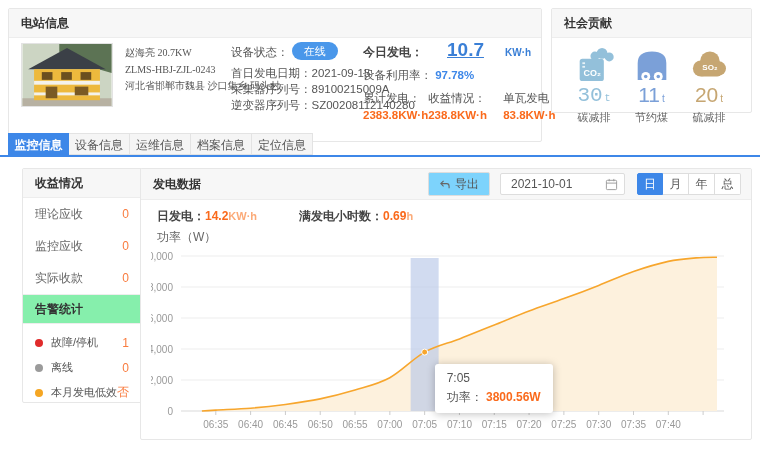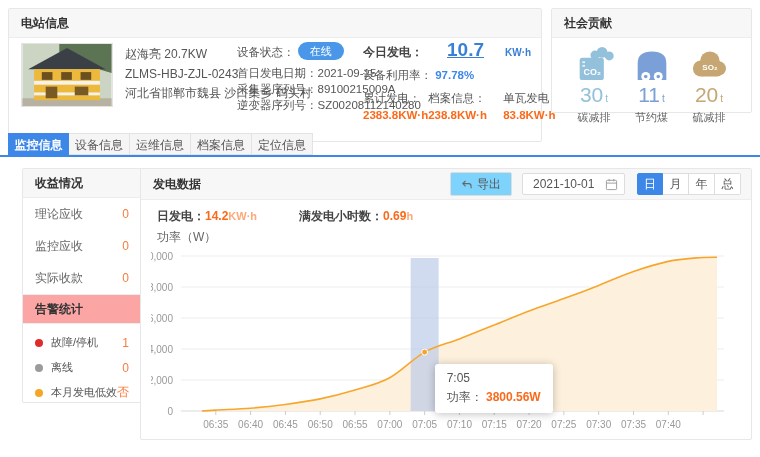--- a/index.html
+++ b/index.html
@@ -6,22 +6,22 @@
   body{width:760px;height:457px;position:relative;background:#fff;
        font-family:"Liberation Sans","DejaVu Sans",sans-serif;font-size:12px;color:#333;overflow:hidden;}
   .panel{position:absolute;background:#fff;border:1px solid #e7e7e7;border-radius:2px;box-sizing:border-box;}
   .panel-header{height:28px;line-height:28px;background:#f7f7f7;border-bottom:1px solid #ededed;
        padding:0 12px;font-weight:bold;color:#333;font-size:12px;}
   
   #station-panel{left:8px;top:8px;width:534px;height:134px;}
   .photo{position:absolute;left:12px;top:34px;width:92px;height:64px;border:1px solid #e3e3e3;box-sizing:border-box;}
   .col-id{position:absolute;left:116px;top:33px;}
   .station-id{color:#fa6a1c;font-size:20px;font-weight:bold;letter-spacing:.5px;}
-  .id-line{font-size:12px;color:#555;margin-top:4px;white-space:nowrap;}
-  .col-dev{position:absolute;left:228px;top:33px;width:160px;}
+  .id-line{font-size:10px;color:#555;margin-top:4px;white-space:nowrap;font-family:Liberation Serif, serif;}
+  .col-dev{position:absolute;left:222px;top:33px;width:160px;}
   .dev-row{height:16px;line-height:16px;white-space:nowrap;color:#555;font-size:11.5px;}
   .dev-row.first{height:18px;margin-bottom:5px;}
   .badge{display:inline-block;background:#4a97ea;color:#fff;border-radius:9px;padding:1px 12px;font-size:11px;vertical-align:1px;}
   .col-today{position:absolute;left:354px;top:30px;width:172px;}
   .today-row{display:flex;align-items:baseline;white-space:nowrap;gap:20px;}
   .lbl-b{font-weight:bold;color:#444;font-size:12px;}
   .big-blue{color:#3a7fd6;font-size:19px;font-weight:bold;margin-left:4px;text-decoration:underline;}
   .unit-blue{color:#3a7fd6;font-size:10px;font-weight:bold;margin-left:1px;}
   .util-row{margin-top:7px;white-space:nowrap;color:#555;font-size:11.5px;}
   .blue-val{color:#3d87e8;font-weight:bold;}
@@ -30,48 +30,48 @@
   .stat-col .s-lbl{color:#555;font-size:11.5px;}
   .stat-col .s-val{color:#fa6a1c;font-weight:bold;font-size:11.5px;margin-top:3px;}
   .stat-col.c1{width:75px;}.stat-col.c2{width:56px;margin-right:19px;}
   
   #social-panel{left:551px;top:8px;width:201px;height:105px;}
   .social-body{display:flex;justify-content:space-between;padding:9px 16px 0 16px;align-items:flex-end;}
   .social-item{text-align:center;width:52px;}
   .social-item svg{display:block;margin:0 auto;}
   .soc-num{font-size:21px;margin-top:2px;}
   .soc-unit{font-size:10px;margin-left:2px;}
-  .c-co2{color:#93c0da;} .c-coal{color:#7ba0d8;} .c-so2{color:#c6a672;}
+  .c-co2{color:#93c0da;font-family:Liberation Mono, monospace;} .c-coal{color:#7ba0d8;} .c-so2{color:#c6a672;}
   .soc-lbl{color:#666;font-size:11px;margin-top:3px;white-space:nowrap;}
   
   .tabs{position:absolute;left:8px;top:133px;display:flex;}
   .tab{width:61px;height:22px;line-height:22px;text-align:center;background:#f5f5f5;color:#555;
        border:1px solid #e3e3e3;border-left:none;cursor:pointer;box-sizing:border-box;font-size:12px;}
   .tab:first-child{border-left:1px solid #e3e3e3;}
   .tab.active{background:#3d87e8;border-color:#3d87e8;color:#fff;font-weight:bold;}
   .tab-underline{position:absolute;left:0;top:155px;width:760px;height:2px;background:#3d87e8;}
   
   #side-panel{left:8px;top:168px;width:120px;height:235px;margin-left:14px;}
   .side-row{height:32px;display:flex;align-items:center;justify-content:space-between;padding:0 12px;}
   .side-row .s-label{color:#666;}
   .side-row .s-value{color:#f97c3f;}
-  .side-subheader{height:28px;line-height:28px;background:#fca5a5;border-top:1px solid #ededed;border-bottom:1px solid #ededed;
+  .side-subheader{height:28px;line-height:28px;background:#86efac;border-top:1px solid #ededed;border-bottom:1px solid #ededed;
        padding:0 12px;font-weight:bold;color:#333;}
   .alarm-row{height:25px;display:flex;align-items:center;padding:0 12px;}
   .dot{width:8px;height:8px;border-radius:50%;margin-right:8px;flex:none;}
   .alarm-row .s-label{color:#555;flex:1;white-space:nowrap;font-size:11px;}
   .alarm-row .s-value{color:#f97c3f;}
   
   #chart-panel{left:140px;top:168px;width:612px;height:272px;}
   .chart-head{height:30px;background:#f7f7f7;border-bottom:1px solid #ededed;display:flex;align-items:center;padding:0 10px 0 12px;}
   .chart-title{font-weight:bold;color:#333;flex:1;}
   .export-btn{height:22px;display:flex;align-items:center;background:#7dd3fc;border:1px solid #ddd;border-radius:2px;
        padding:0 10px;color:#555;cursor:pointer;margin-right:10px;}
   .export-btn svg{margin-right:5px;}
-  .date-box{width:103px;height:22px;background:#fff;border:1px solid #ddd;border-radius:2px;display:flex;
+  .date-box{width:125px;height:22px;background:#fff;border:1px solid #ddd;border-radius:2px;display:flex;
        align-items:center;padding:0 6px 0 10px;color:#555;cursor:pointer;margin-right:12px;box-sizing:border-box;}
   .date-text{flex:1;}
   .seg-group{display:flex;}
   .seg-btn{width:26px;height:22px;line-height:20px;text-align:center;background:#fff;border:1px solid #ddd;
        border-left:none;color:#555;cursor:pointer;box-sizing:border-box;}
   .seg-btn:first-child{border-left:1px solid #ddd;border-radius:2px 0 0 2px;}
   .seg-btn:last-child{border-radius:0 2px 2px 0;}
   .seg-btn.active{background:#3d87e8;border-color:#3d87e8;color:#fff;}
   .gen-stats{margin:8px 16px 0;height:15px;display:flex;align-items:baseline;white-space:nowrap;}
   .orange-val{color:#fa6a1c;font-weight:bold;}
@@ -134,21 +134,21 @@
     <div class="util-row">
       <span>设备利用率：</span>
       <span class="blue-val">97.78%</span>
     </div>
     <div class="stat-cols">
       <div class="stat-col c1">
         <div class="s-lbl">累计发电：</div>
         <div class="s-val">2383.8KW·h</div>
       </div>
       <div class="stat-col c2">
-        <div class="s-lbl">档案信息：</div>
+        <div class="s-lbl">收益情况：</div>
         <div class="s-val">238.8KW·h</div>
       </div>
       <div class="stat-col">
         <div class="s-lbl">单瓦发电：</div>
         <div class="s-val">83.8KW·h</div>
       </div>
     </div>
   </div>
 </div>
 

